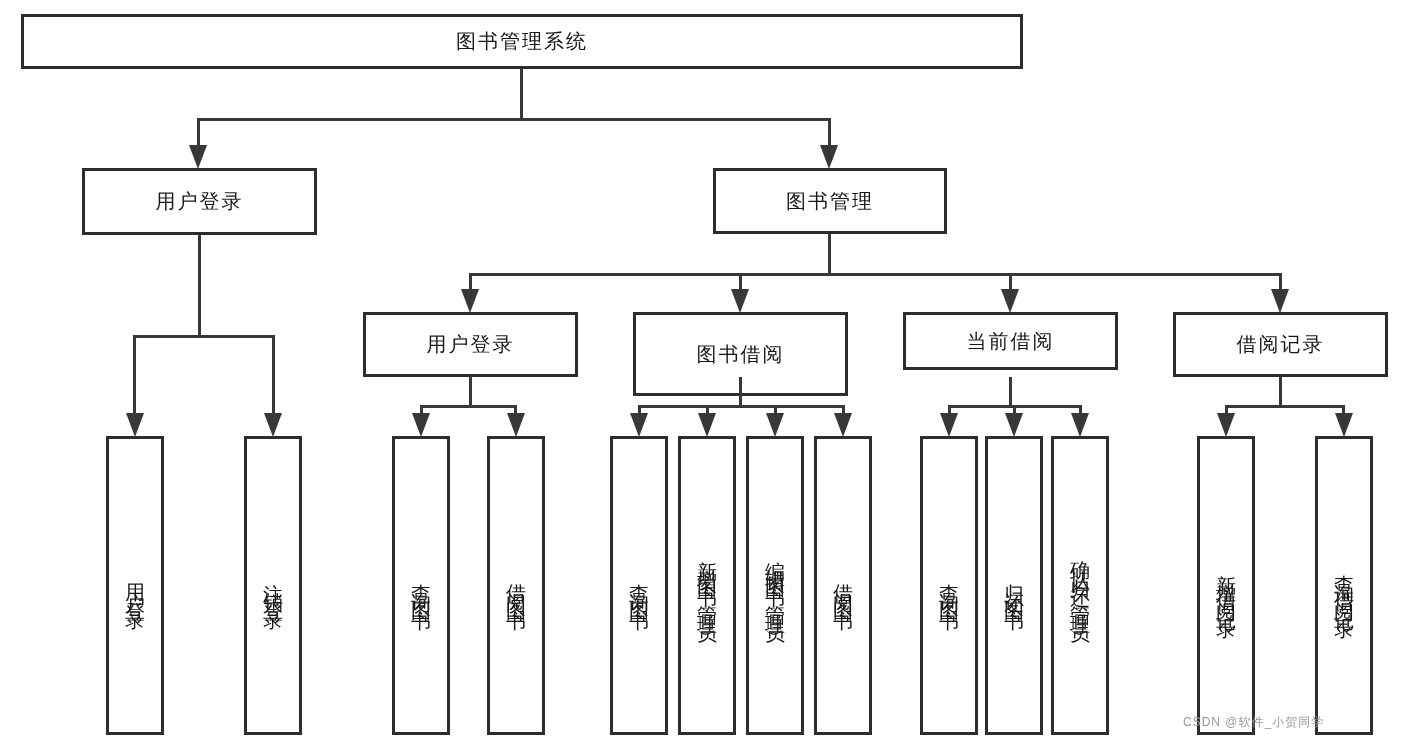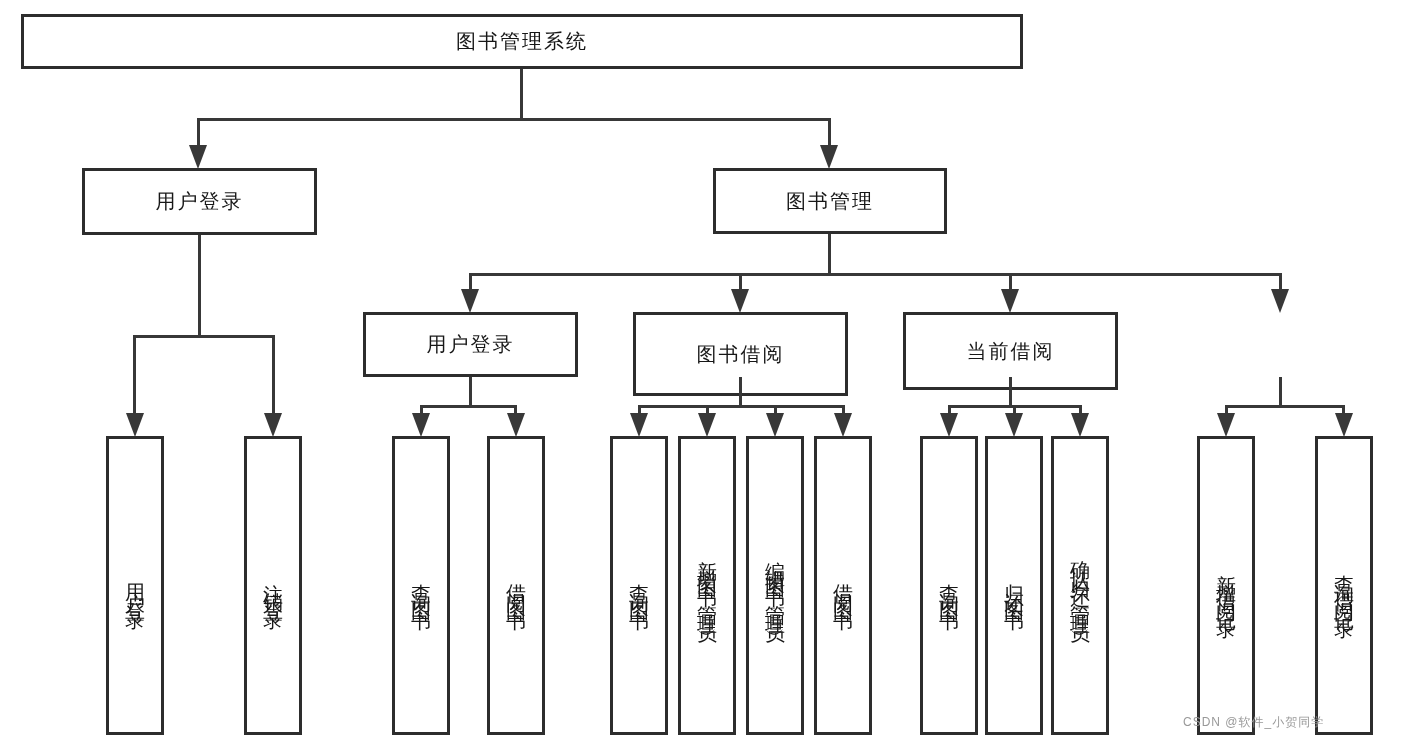--- a/index.html
+++ b/index.html
@@ -56,21 +56,22 @@
 
 <div class="stage">
 
   <div class="box" style="left:21px; top:14px; width:1002px; height:55px;">图书管理系统</div>
 
   <div class="box" style="left:82px; top:168px; width:235px; height:67px;">用户登录</div>
   <div class="box" style="left:713px; top:168px; width:234px; height:66px;">图书管理</div>
 
   <div class="box" style="left:363px; top:312px; width:215px; height:65px;">用户登录</div>
   <div class="box" style="left:633px; top:312px; width:215px; height:84px;">图书借阅</div>
-  <div class="box" style="left:903px; top:312px; width:215px; height:78px;">当前借阅</div>
+  <div class="box" style="left:903px; top:312px; width:215px; height:58px;">当前借阅</div>
+  <div class="box" style="left:1173px; top:312px; width:215px; height:65px;">借阅记录</div>
 
   <div class="box leaf" style="left:106px; top:436px; width:58px; height:299px;">用户登录</div>
   <div class="box leaf" style="left:244px; top:436px; width:58px; height:299px;">注销登录</div>
 
   <div class="box leaf" style="left:392px; top:436px; width:58px; height:299px;">查询图书</div>
   <div class="box leaf" style="left:487px; top:436px; width:58px; height:299px;">借阅图书</div>
 
   <div class="box leaf" style="left:610px; top:436px; width:58px; height:299px;">查询图书</div>
   <div class="box leaf" style="left:678px; top:436px; width:58px; height:299px;">新增图书（管理员）</div>
   <div class="box leaf" style="left:746px; top:436px; width:58px; height:299px;">编辑图书（管理员）</div>

